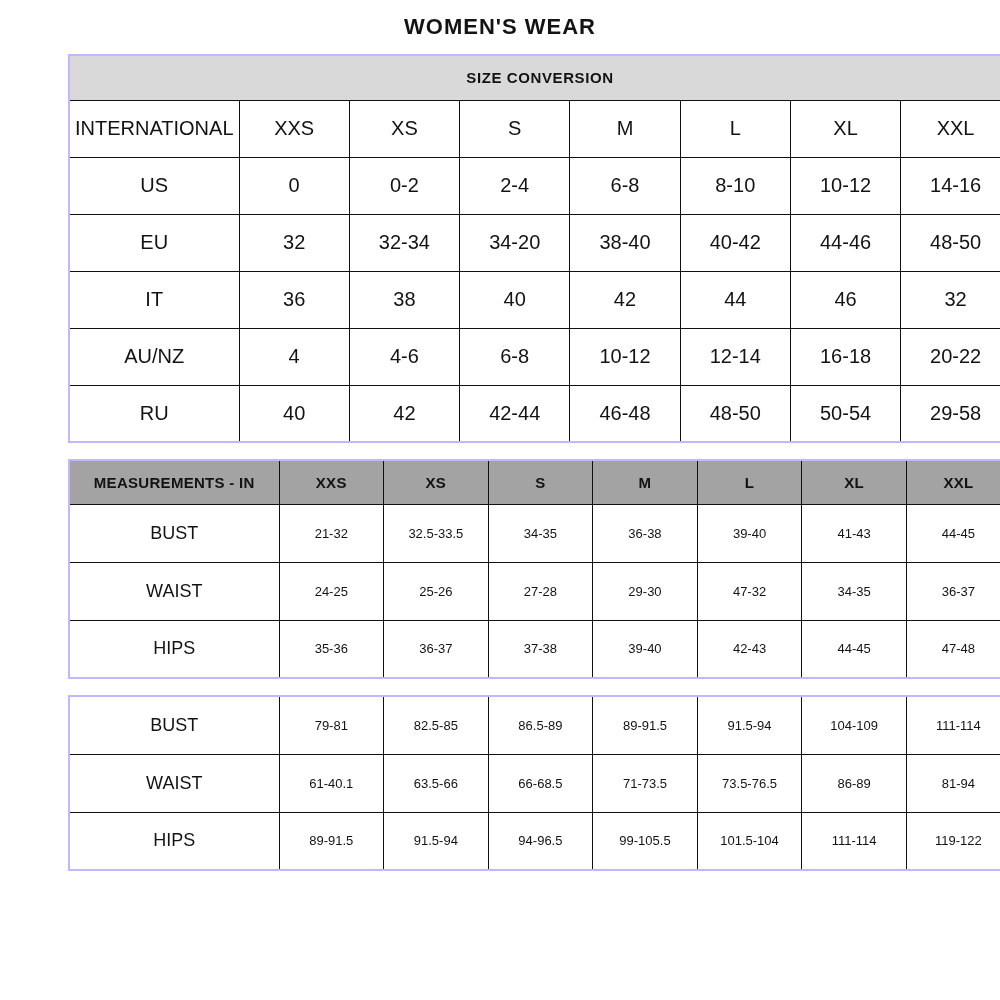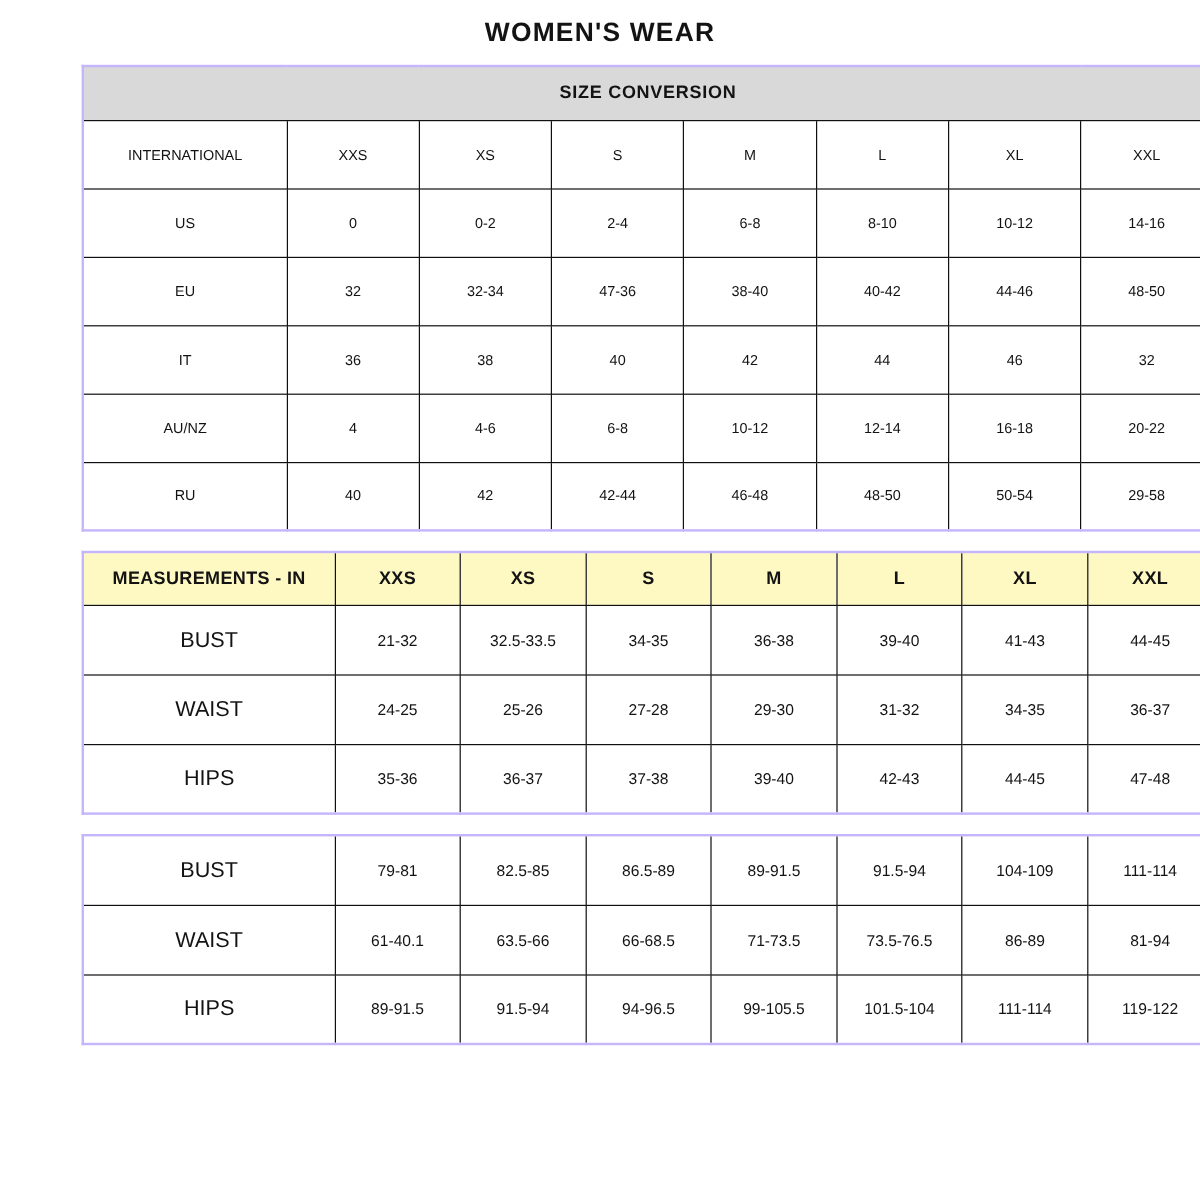--- a/index.html
+++ b/index.html
@@ -23,32 +23,32 @@
     border: 2px solid #c4b5fd;
     margin-left: 40px;
   }
   td {
     border: 1.5px solid #101010;
     text-align: center;
     vertical-align: middle;
     overflow: hidden;
   }
   
-  .conv td { height: 57px; font-size: 12px; }
+  .conv td { height: 57px; font-size: 20px; }
   .conv .band {
     background: #d9d9d9;
     font-weight: bold;
     font-size: 15px;
     height: 45px;
     letter-spacing: 0.6px;
   }
   
   .meas { margin-top: 16px; }
   .meas .hdr td {
-    background: #fef9c3;
+    background: #a3a3a3;
     font-weight: bold;
     font-size: 15px;
     height: 44px;
     letter-spacing: 0.3px;
   }
   .meas td { height: 58px; font-size: 13px; }
   .meas .lab { font-size: 18px; }
 </style>
 </head>
 <body>
@@ -89,21 +89,21 @@
       <td>2-4</td>
       <td>6-8</td>
       <td>8-10</td>
       <td>10-12</td>
       <td>14-16</td>
     </tr>
     <tr>
       <td class="lab">EU</td>
       <td>32</td>
       <td>32-34</td>
-      <td>47-36</td>
+      <td>34-20</td>
       <td>38-40</td>
       <td>40-42</td>
       <td>44-46</td>
       <td>48-50</td>
     </tr>
     <tr>
       <td class="lab">IT</td>
       <td>36</td>
       <td>38</td>
       <td>40</td>
@@ -166,21 +166,21 @@
       <td>39-40</td>
       <td>41-43</td>
       <td>44-45</td>
     </tr>
     <tr>
       <td class="lab">WAIST</td>
       <td>24-25</td>
       <td>25-26</td>
       <td>27-28</td>
       <td>29-30</td>
-      <td>31-32</td>
+      <td>47-32</td>
       <td>34-35</td>
       <td>36-37</td>
     </tr>
     <tr>
       <td class="lab">HIPS</td>
       <td>35-36</td>
       <td>36-37</td>
       <td>37-38</td>
       <td>39-40</td>
       <td>42-43</td>

